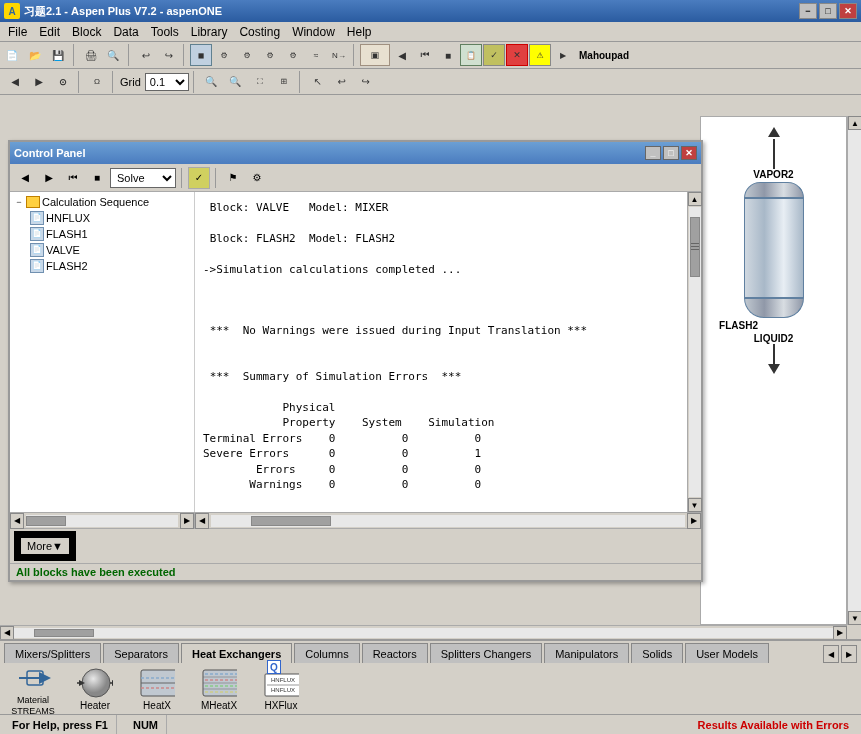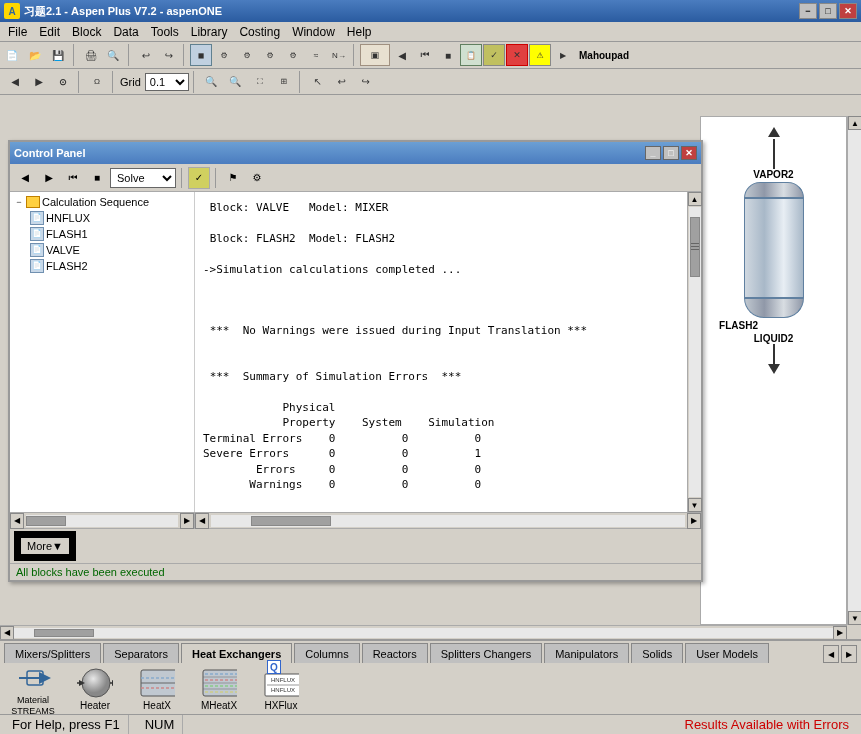--- a/index.html
+++ b/index.html
@@ -72,21 +72,21 @@
     .tabs-bar { display: flex; align-items: flex-end; background: #d4d0c8; padding: 0 4px; height: 22px; gap: 2px; overflow: hidden; }
     .tab { padding: 2px 10px; font-size: 11px; background: #c0c0c0; border: 1px solid #888; border-bottom: none; cursor: pointer; height: 20px; display: flex; align-items: center; }
     .tab.active { background: #d4d0c8; font-weight: bold; }
 
     
     .components-bar { display: flex; align-items: center; padding: 4px 8px; gap: 12px; height: 53px; background: #d4d0c8; }
     .component-item { display: flex; flex-direction: column; align-items: center; gap: 2px; cursor: pointer; font-size: 10px; text-align: center; min-width: 50px; }
     .comp-icon { width: 36px; height: 30px; display: flex; align-items: center; justify-content: center; }
 
     
-    .status-bar { position: absolute; bottom: 0; left: 0; right: 0; height: 20px; background: #d4d0c8; border-top: 1px solid #999; display: flex; align-items: center; padding: 0 4px; gap: 8px; font-size: 13px; }
+    .status-bar { position: absolute; bottom: 0; left: 0; right: 0; height: 20px; background: #d4d0c8; border-top: 1px solid #999; display: flex; align-items: center; padding: 0 4px; gap: 8px; font-size: 11px; font-weight: bold; }
     .status-section { padding: 0 8px; border-right: 1px solid #aaa; height: 100%; display: flex; align-items: center; }
     .status-errors { color: #cc0000; margin-left: auto; padding-right: 8px; }
   </style>
 </head>
 <body>
 
 <div class="title-bar">
   <div class="title-bar-left">
     <div class="title-bar-icon">
       <span style="color:#336699;font-weight:bold;font-size:10px;">A</span>
@@ -278,21 +278,21 @@
       </div>
       <div class="h-scroll-btn">▶</div>
     </div>
   </div>
 
   <div style="display:flex;align-items:center;padding:2px 4px;background:#d4d0c8;border-top:1px solid #aaa;">
     <div class="more-btn">More▼</div>
   </div>
 
   <div class="cp-status">
-    <span style="color:#006600;font-weight:normal;">All blocks have been executed</span>
+    <span style="color:#006600;font-weight:bold;">All blocks have been executed</span>
   </div>
 </div>
 
 <div style="position:absolute;top:116px;left:700px;right:14px;bottom:109px;background:white;overflow:hidden;border:1px solid #aaa;">
 
   <div style="display:flex;flex-direction:column;align-items:center;padding-top:10px;">
 
     <div style="width:0;height:0;border-left:6px solid transparent;border-right:6px solid transparent;border-bottom:10px solid #333;margin-bottom:2px;"></div>
     <div style="width:2px;height:30px;background:#333;"></div>
     <div style="font-size:10px;font-weight:bold;color:#000;margin-bottom:2px;">VAPOR2</div>

